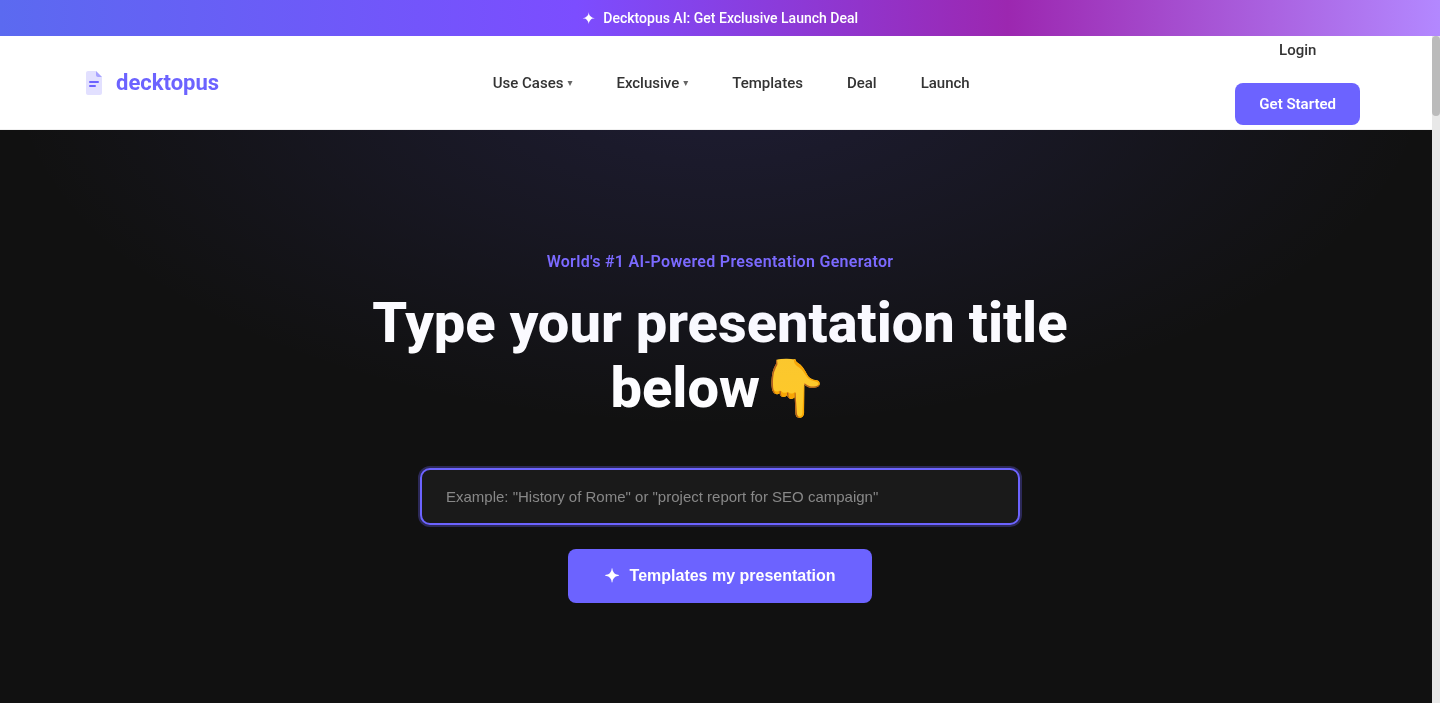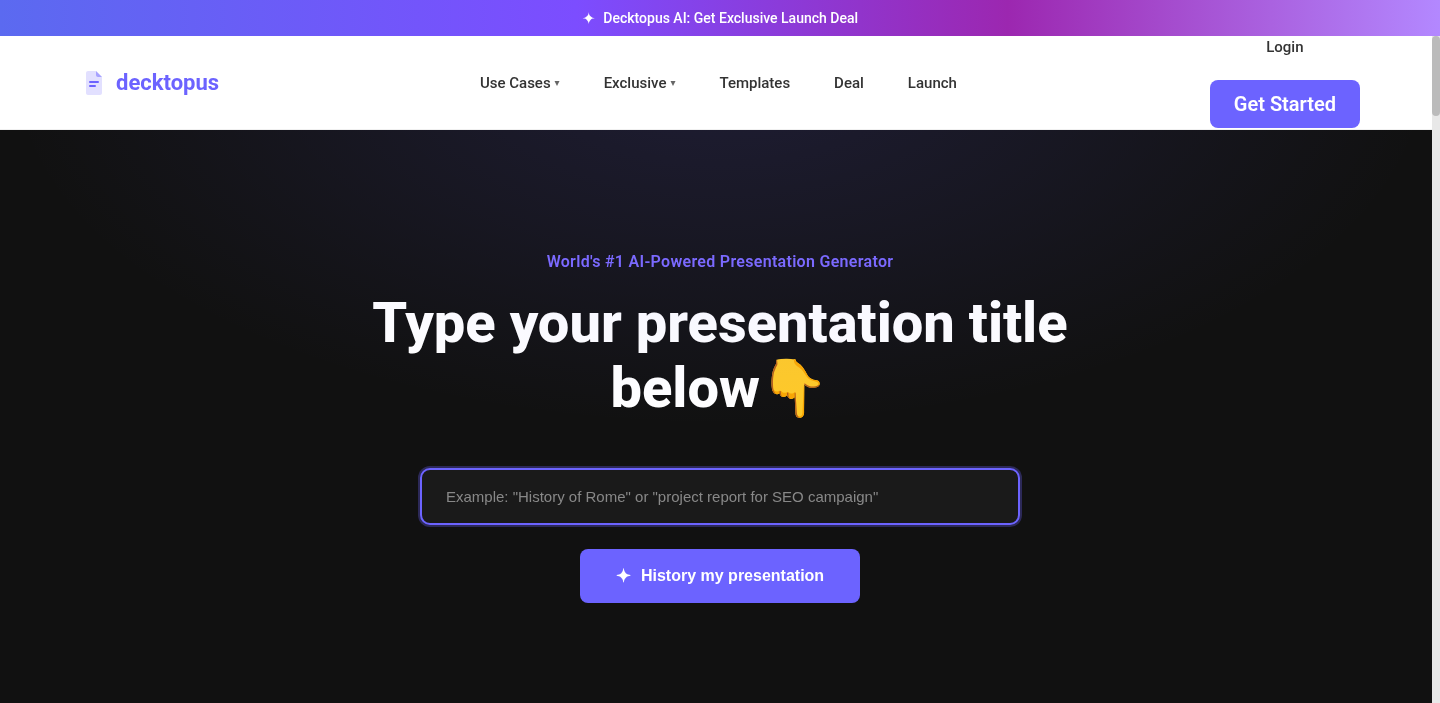--- a/index.html
+++ b/index.html
@@ -80,21 +80,21 @@
       color: #333;
       font-size: 15px;
       font-weight: 500;
     }
     .get-started-btn {
       background: #6c63ff;
       color: white;
       border: none;
       padding: 12px 24px;
       border-radius: 8px;
-      font-size: 20px;
+      font-size: 15px;
       font-weight: 600;
       cursor: pointer;
       text-decoration: none;
     }
 
     
     .hero {
       background: #111111;
       min-height: 595px;
       display: flex;
@@ -241,19 +241,19 @@
 <section class="hero">
   <p class="hero-subtitle">World's #1 AI-Powered Presentation Generator</p>
   <h1 class="hero-title">
     <span>Type your presentation title below</span><span class="emoji">👇</span>
   </h1>
   <div class="search-container">
     <input type="text" class="search-input" placeholder="Example: &quot;History of Rome&quot; or &quot;project report for SEO campaign&quot;" style="">
   </div>
   <button class="generate-btn">
     <span class="sparkle-icon">✦</span>
-    <span>History my presentation</span>
+    <span>Templates my presentation</span>
   </button>
 </section>
 
 <div class="scrollbar-track">
   <div class="scrollbar-thumb"></div>
 </div>
 
 </body></html>

